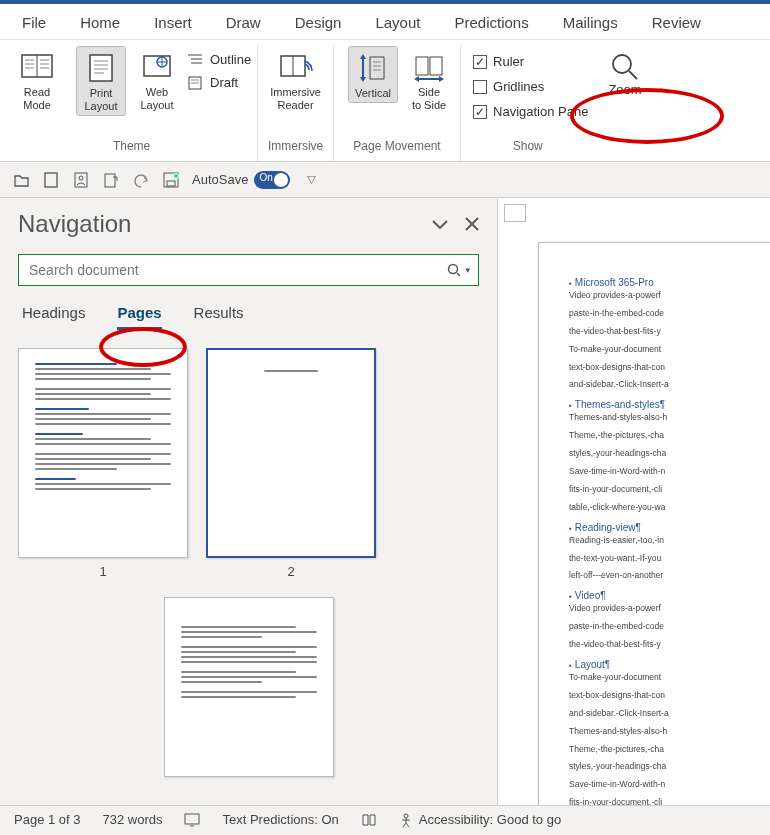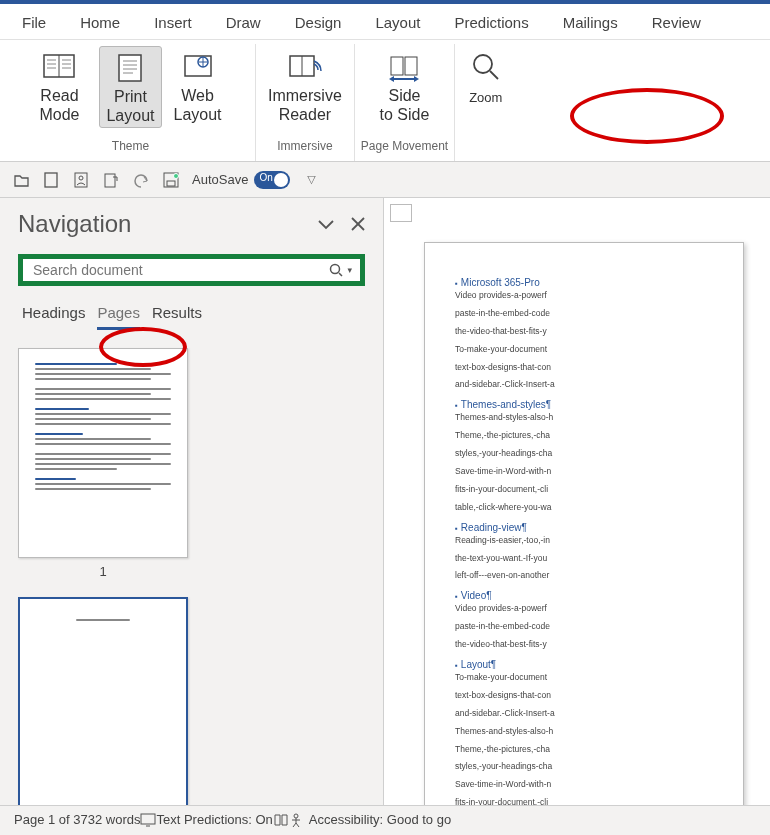--- a/index.html
+++ b/index.html
@@ -50,21 +50,21 @@
   .ribbon-group:last-child { border-right: none; }
   .group-row { display: flex; align-items: flex-start; gap: 6px; flex: 1; }
   .group-label { font-size: 12px; color: #666; padding: 2px 0 6px; }
   .big-btn {
     display: flex;
     flex-direction: column;
     align-items: center;
     justify-content: flex-start;
     padding: 4px 6px 2px 6px;
     text-align: center;
-    font-size: 16px;
+    font-size: 11px;
     line-height: 1.2;
     cursor: pointer;
     border-radius: 3px;
     min-width: 50px;
   }
   .big-btn.active { background: #e0e0e0; border: 1px solid #b8b8b8; margin-left: 8px; }
   .big-btn .icon { width: 36px; height: 34px; display: flex; align-items: center; justify-content: center; }
   .big-btn span.label { margin-top: 2px; white-space: pre-line; }
   .small-btns { display: flex; flex-direction: column; gap: 8px; padding-top: 6px; }
   .small-btn { display: flex; align-items: center; gap: 6px; font-size: 13px; cursor: pointer; }
@@ -103,45 +103,45 @@
   }
   .toggle .on-txt { position: absolute; left: 5px; top: 1px; font-size: 10px; color: #fff; }
   
   .main-area {
     display: flex;
     height: calc(835px - 4px - 38px - 122px - 36px - 28px);
     background: #e6e6e6;
   }
   
   .nav-pane {
-    width: 384px;
+    width: 498px;
     background: #f3f2f1;
     border-right: 1px solid #cfcfcf;
     padding: 12px 18px;
     overflow: hidden;
   }
   .nav-header { display: flex; align-items: center; justify-content: space-between; }
   .nav-title { font-size: 24px; color: #555; }
   .nav-header-icons { display: flex; gap: 16px; align-items: center; }
   .search-box {
     margin-top: 16px;
     display: flex;
     align-items: center;
-    border: 5px solid #15803d;
+    border: 1px solid #15803d;
     background: #fff;
     height: 32px;
     padding: 0 8px;
   }
   .search-box input {
     flex: 1; border: none; outline: none; font-size: 14px; color: #666;
     background: transparent;
   }
-  .nav-tabs { display: flex; gap: 12px; margin-top: 18px; font-size: 15px; color: #444; padding-left: 4px; position: relative; }
+  .nav-tabs { display: flex; gap: 32px; margin-top: 18px; font-size: 15px; color: #444; padding-left: 4px; position: relative; }
   .nav-tab { cursor: pointer; padding-bottom: 6px; }
-  .nav-tab.active { color: #737373; font-weight: 400; border-bottom: 3px solid #2b579a; }
+  .nav-tab.active { color: #0c4a6e; font-weight: 700; border-bottom: 3px solid #2b579a; }
   .thumbs {
     margin-top: 18px;
     display: flex;
     flex-wrap: wrap;
     gap: 18px;
     justify-content: flex-start;
   }
   .thumb-wrap { display: flex; flex-direction: column; align-items: center; gap: 6px; }
   .thumb {
     width: 170px; height: 210px;
@@ -179,20 +179,21 @@
     box-shadow: 2px 2px 5px rgba(0,0,0,0.2);
     padding: 26px 10px 10px 30px;
   }
   .doc-h { color: #2b579a; font-size: 10px; margin: 8px 0 2px 0; }
   .doc-h::before { content: "▪"; color: #2b579a; margin-right: 3px; font-size: 8px; }
   .doc-p { font-size: 8.5px; color: #444; line-height: 1.4; margin: 0 0 6px 0; overflow: hidden; white-space: nowrap; }
   
   .status-bar {
     display: flex;
     align-items: center;
+    gap: 22px;
     padding: 0 14px;
     height: 28px;
     background: #f3f2f1;
     border-top: 1px solid #cfcfcf;
     font-size: 13px;
     color: #444;
   }
   .status-item { display: flex; align-items: center; gap: 6px; cursor: pointer; }
   svg { display: block; }
 </style>
@@ -251,20 +252,38 @@
           <svg width="30" height="30" viewBox="0 0 30 30">
               <rect x="2" y="4" width="26" height="20" fill="none" stroke="#444" stroke-width="1.5"></rect>
               <circle cx="20" cy="10" r="5" fill="none" stroke="#2b579a" stroke-width="1.5"></circle>
               <line x1="16" y1="10" x2="24" y2="10" stroke="#2b579a"></line>
               <line x1="20" y1="5" x2="20" y2="15" stroke="#2b579a"></line>
             </svg>
         </span>
         <span class="label">Web
 Layout</span>
       </div>
+      <div class="small-btns">
+        <div class="small-btn">
+          <svg width="16" height="14">
+              <line x1="0" y1="2" x2="14" y2="2" stroke="#444"></line>
+              <line x1="3" y1="6" x2="14" y2="6" stroke="#444"></line>
+              <line x1="3" y1="10" x2="14" y2="10" stroke="#444"></line>
+            </svg>
+          <span>Outline</span>
+        </div>
+        <div class="small-btn">
+          <svg width="16" height="14">
+              <rect x="1" y="1" width="12" height="12" fill="none" stroke="#444"></rect>
+              <line x1="3" y1="4" x2="11" y2="4" stroke="#888"></line>
+              <line x1="3" y1="7" x2="11" y2="7" stroke="#888"></line>
+            </svg>
+          <span>Draft</span>
+        </div>
+      </div>
     </div>
     <div class="group-label">Theme</div>
   </div>
 
   <div class="ribbon-group">
     <div class="group-row">
       <div class="big-btn">
         <span class="icon">
           <svg width="34" height="30">
               <rect x="2" y="4" width="24" height="20" fill="none" stroke="#444" stroke-width="1.5"></rect>
@@ -275,45 +294,78 @@
         </span>
         <span class="label">Immersive
 Reader</span>
       </div>
     </div>
     <div class="group-label">Immersive</div>
   </div>
 
   <div class="ribbon-group">
     <div class="group-row">
+      <div class="big-btn active">
+        <span class="icon">
+          <svg width="30" height="30">
+              <line x1="5" y1="3" x2="5" y2="27" stroke="#2b579a" stroke-width="2"></line>
+              <polygon points="5,1 2,6 8,6" fill="#2b579a"></polygon>
+              <polygon points="5,29 2,24 8,24" fill="#2b579a"></polygon>
+              <rect x="12" y="4" width="14" height="22" fill="none" stroke="#444"></rect>
+              <line x1="15" y1="9" x2="23" y2="9" stroke="#888"></line>
+              <line x1="15" y1="13" x2="23" y2="13" stroke="#888"></line>
+              <line x1="15" y1="17" x2="23" y2="17" stroke="#888"></line>
+            </svg>
+        </span>
+        <span class="label">Vertical</span>
+      </div>
       <div class="big-btn">
         <span class="icon">
           <svg width="32" height="30">
               <rect x="3" y="5" width="12" height="18" fill="none" stroke="#444"></rect>
               <rect x="17" y="5" width="12" height="18" fill="none" stroke="#444"></rect>
               <line x1="3" y1="27" x2="29" y2="27" stroke="#2b579a" stroke-width="2"></line>
               <polygon points="1,27 6,24 6,30" fill="#2b579a"></polygon>
               <polygon points="31,27 26,24 26,30" fill="#2b579a"></polygon>
             </svg>
         </span>
         <span class="label">Side
 to Side</span>
       </div>
     </div>
     <div class="group-label">Page Movement</div>
   </div>
 
+  <div class="ribbon-group" style="border-right:none">
+    <div class="group-row" style="flex-direction:column;gap:0">
+      <div class="show-group">
+        <div class="checkbox-row">
+          <span class="box checked"></span>
+          <span>Ruler</span>
+        </div>
+        <div class="checkbox-row">
+          <span class="box"></span>
+          <span>Gridlines</span>
+        </div>
+        <div class="checkbox-row">
+          <span class="box checked"></span>
+          <span>Navigation Pane</span>
+        </div>
+      </div>
+    </div>
+    <div class="group-label">Show</div>
+  </div>
 
   <div style="display:flex;flex-direction:column;align-items:center;padding:4px 0 0 8px">
     <div class="search-btn">
       <svg width="30" height="30">
           <circle cx="12" cy="12" r="9" fill="none" stroke="#444" stroke-width="1.8"></circle>
           <line x1="19" y1="19" x2="27" y2="27" stroke="#444" stroke-width="1.8"></line>
         </svg>
-      <span style="margin-top:8px">Zoom</span>
+      <span style="">Zoom</span>
     </div>
   </div>
 </div>
 
 <div class="red-ellipse" style="top:88px;left:570px;width:154px;height:56px"></div>
 
 <div class="qat">
   <span class="qat-icon">
       <svg width="16" height="16">
         <path d="M2 4 h5 l2 2 h6 v8 h-13 z" fill="none" stroke="#555" stroke-width="1.3"></path>

